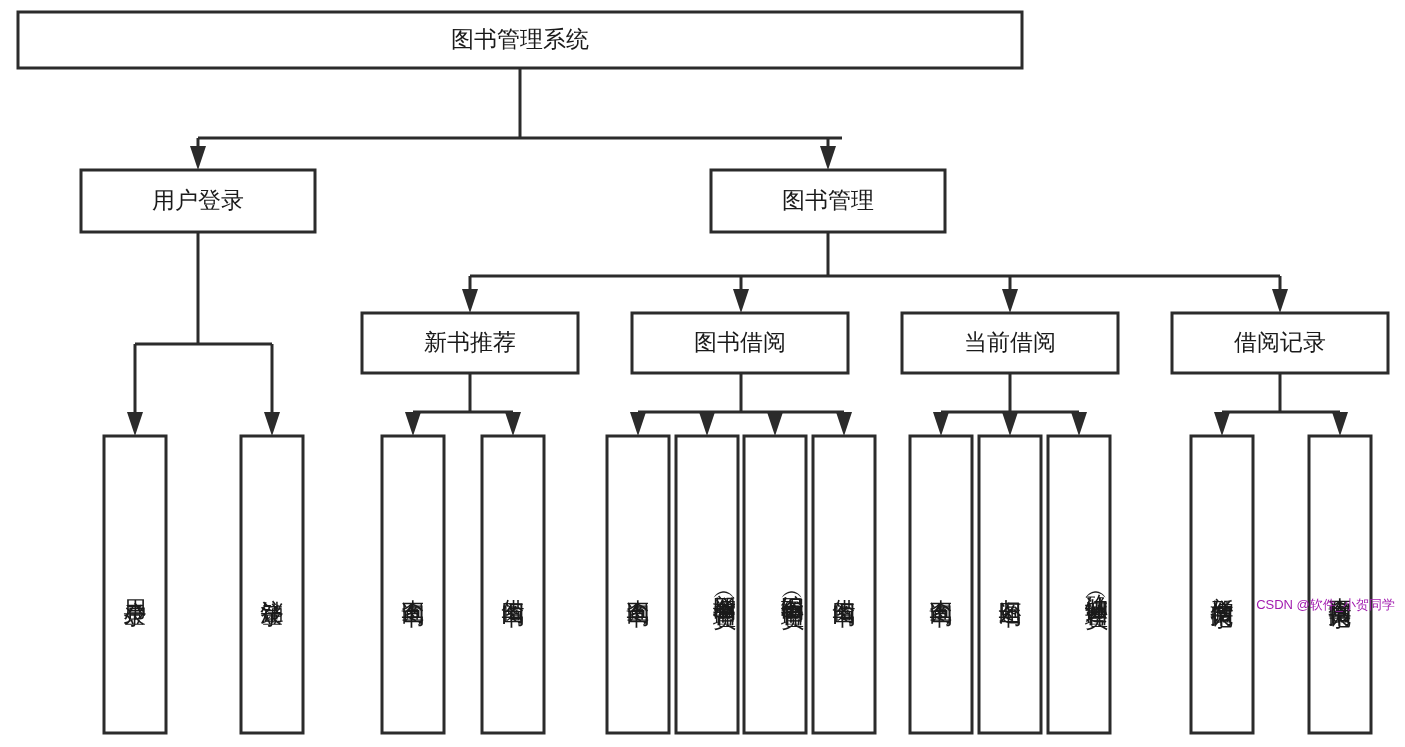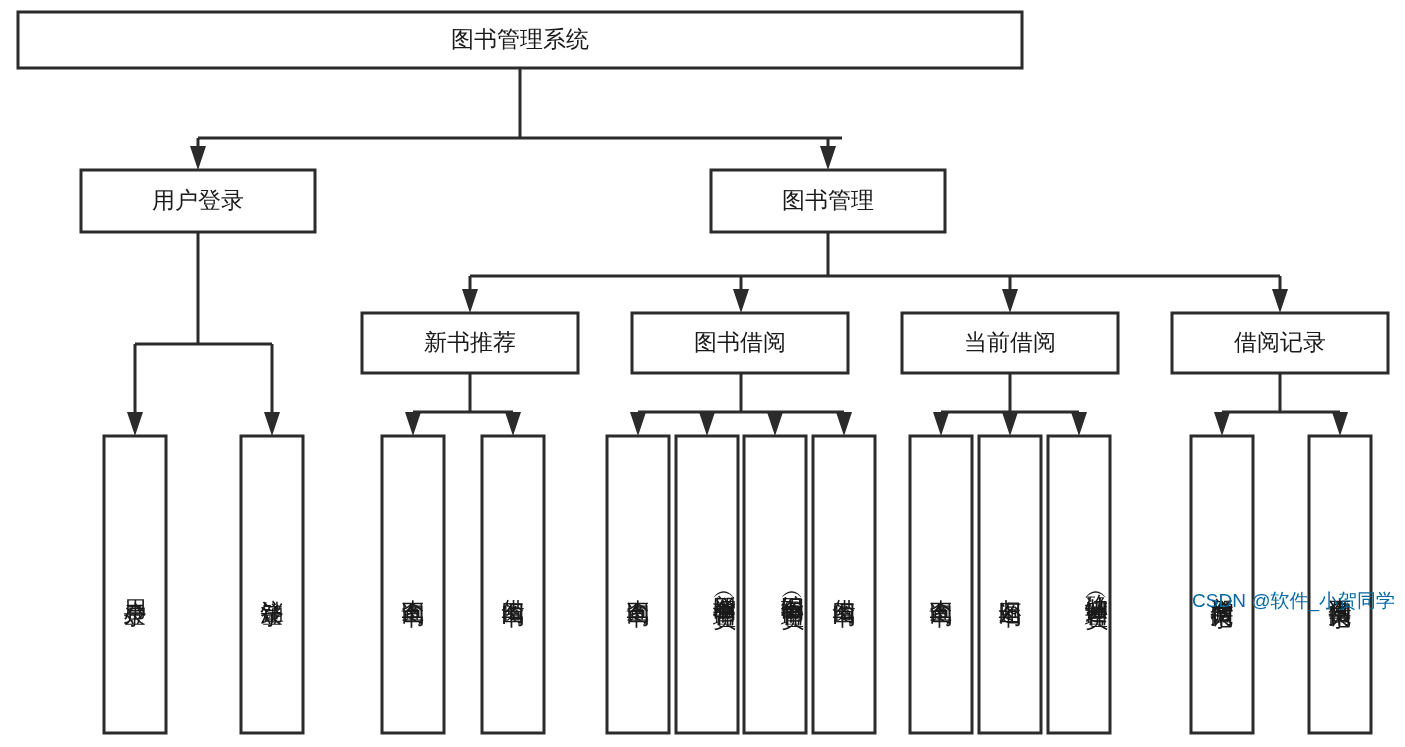--- a/index.html
+++ b/index.html
@@ -61,22 +61,22 @@
     justify-content: center;
     text-align: center;
     white-space: nowrap;
     pointer-events: none;
   }
   .watermark {
     position: absolute;
     right: 10px;
     bottom: 6px;
     font-family: "Liberation Sans", "DejaVu Sans", sans-serif;
-    font-size: 19px;
-    color: #0369a1;
+    font-size: 13px;
+    color: #a21caf;
     white-space: nowrap;
   }
 </style>
 </head>
 <body>
 
 <div id="diagram-root">
 
   <svg class="tree-svg" viewBox="0 0 1405 747" xmlns="http://www.w3.org/2000/svg">
 

